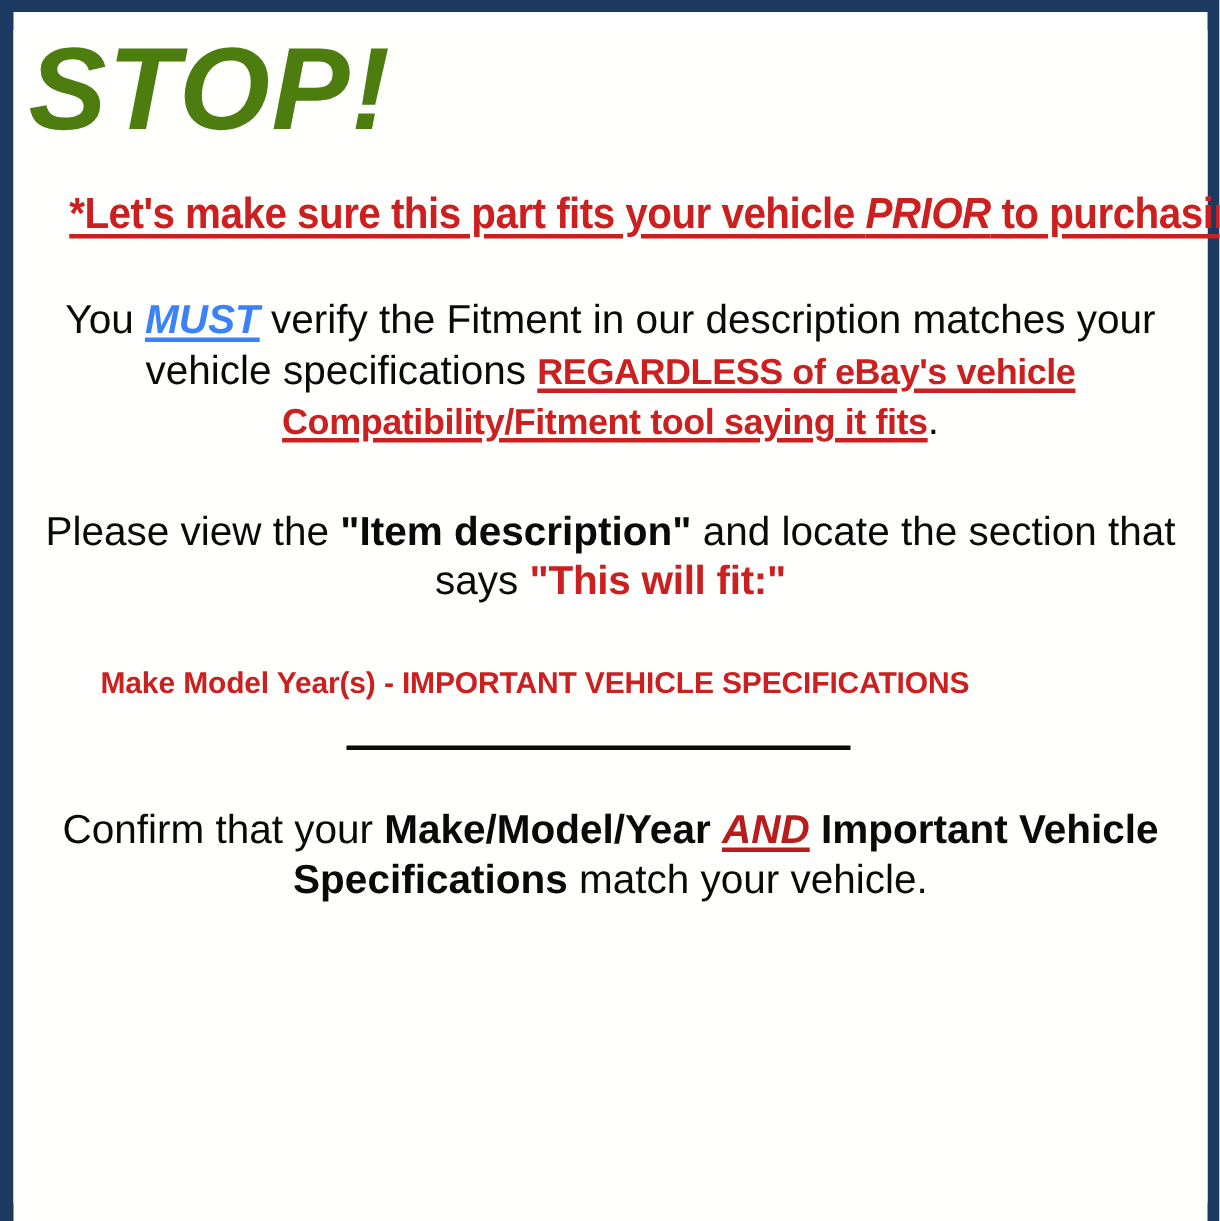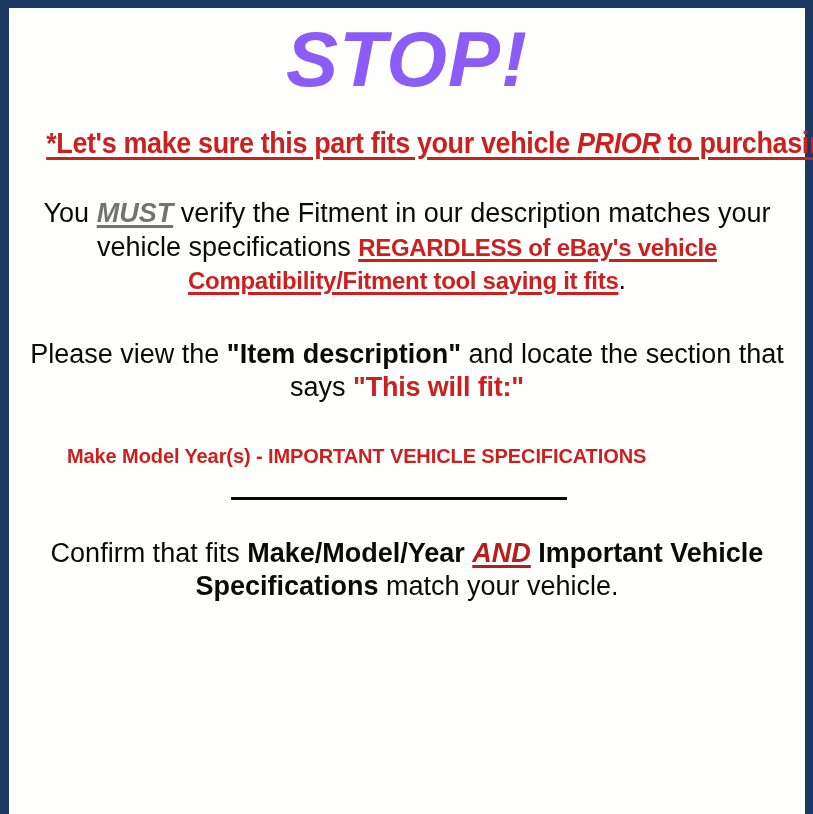--- a/index.html
+++ b/index.html
@@ -30,22 +30,21 @@
     box-sizing: border-box;
     width: 100%;
     height: 100%;
     background: #fffffe;
     padding: 0 10px;
     position: relative;
   }
 
   
   .stop-heading {
-    text-align: center;
-    color: #8b5cf6;
+    color: #4d7c0f;
     font-family: "Liberation Sans", sans-serif;
     font-weight: bold;
     font-style: italic;
     font-size: 78px;
     line-height: 1.02;
     letter-spacing: 1px;
     margin: 12px 0 16px 0;
     padding: 0;
   }
 
@@ -81,21 +80,21 @@
     line-height: 1.24;
     margin: 0;
     padding: 0 4px;
   }
   .para-must { margin-top: 38px; }
   .para-view { margin-top: 40px; }
   .para-confirm { margin-top: 34px; }
   .para-vin { margin-top: 42px; }
 
   .must-word {
-    color: #737373;
+    color: #3b82f6;
     font-weight: bold;
     font-style: italic;
     text-decoration: underline;
     text-decoration-thickness: 3px;
     text-underline-offset: 3px;
   }
   .regardless {
     color: #cc1f1f;
     font-family: "Liberation Sans Narrow", "Liberation Sans", sans-serif;
     font-weight: bold;
@@ -196,18 +195,18 @@
 
     <div class="example-block">
       <div class="example-spec">Make Model Year(s) - IMPORTANT VEHICLE SPECIFICATIONS</div>
     </div>
 
     <div class="divider-wrap">
       <div class="divider-rule"></div>
     </div>
 
     <p class="para para-confirm">
-      <span>Confirm that fits </span><span class="blk-bold">Make/Model/Year</span><span> </span><span class="and-word">AND</span><span> </span><span class="blk-bold">Important Vehicle Specifications</span><span> match your vehicle.</span>
+      <span>Confirm that your </span><span class="blk-bold">Make/Model/Year</span><span> </span><span class="and-word">AND</span><span> </span><span class="blk-bold">Important Vehicle Specifications</span><span> match your vehicle.</span>
     </p>
 
 
   </div>
 </div>
 
 </body></html>

